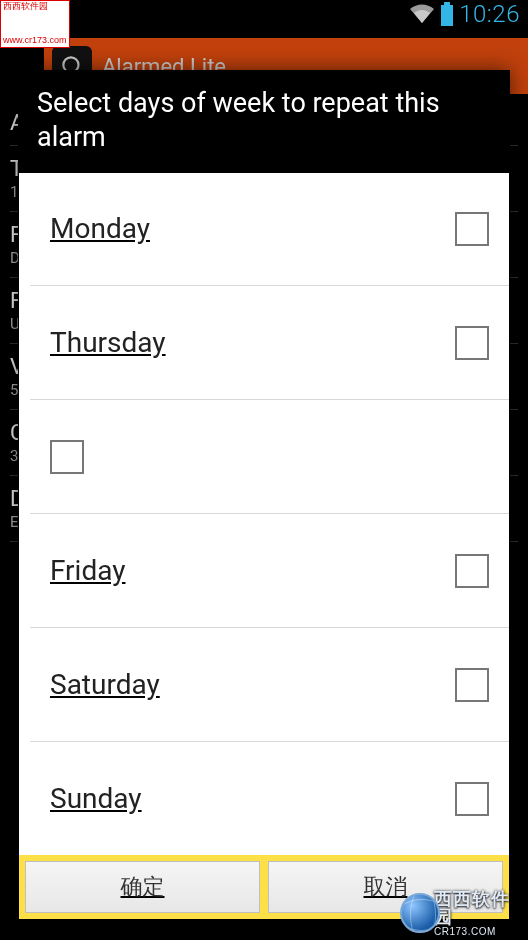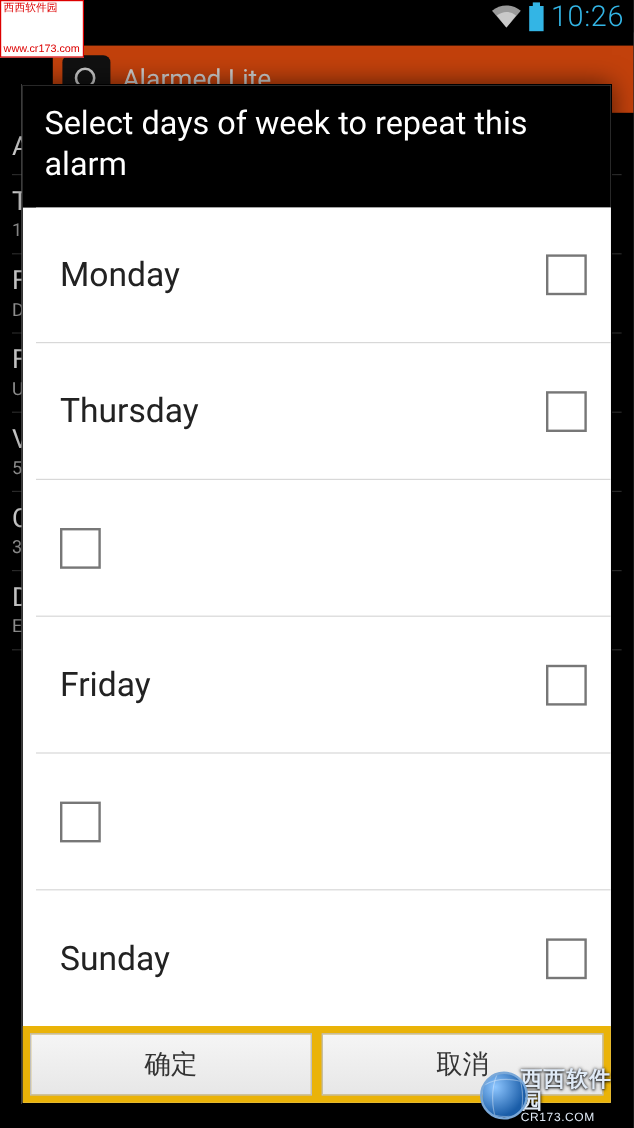--- a/index.html
+++ b/index.html
@@ -153,20 +153,21 @@
     top: 70px;
     left: 18px;
     right: 18px;
     bottom: 20px;
     background: #fff;
     z-index: 100;
     display: flex;
     flex-direction: column;
     box-shadow: 0 0 20px rgba(0,0,0,0.6);
     border: 1px solid #000;
+    text-decoration: underline;
   }
   .dialog-header {
     background: #000;
     color: #fff;
     padding: 16px 18px 18px 18px;
     font-size: 27px;
     line-height: 1.25;
     font-weight: 400;
   }
   .dialog-list {
@@ -197,21 +198,21 @@
   .day-check {
     width: 34px;
     height: 34px;
     border: 2px solid #777;
     background: #fff;
   }
   .dialog-buttons {
     display: flex;
     gap: 8px;
     padding: 6px;
-    background: #eab308;
+    background: #fde047;
   }
   .dlg-btn {
     flex: 1;
     height: 52px;
     background: linear-gradient(#f5f5f5, #e7e7e7);
     border: 1px solid #bfbfbf;
     display: flex;
     align-items: center;
     justify-content: center;
     font-size: 22px;
@@ -346,20 +347,21 @@
       <span class="day-check"></span>
     </div>
 
 
     <div class="day-row">
       <span class="day-label">Friday</span>
       <span class="day-check"></span>
     </div>
 
     <div class="day-row">
+      <span class="day-label">Saturday</span>
       <span class="day-check"></span>
     </div>
 
     <div class="day-row">
       <span class="day-label">Sunday</span>
       <span class="day-check"></span>
     </div>
 
   </div>
 

